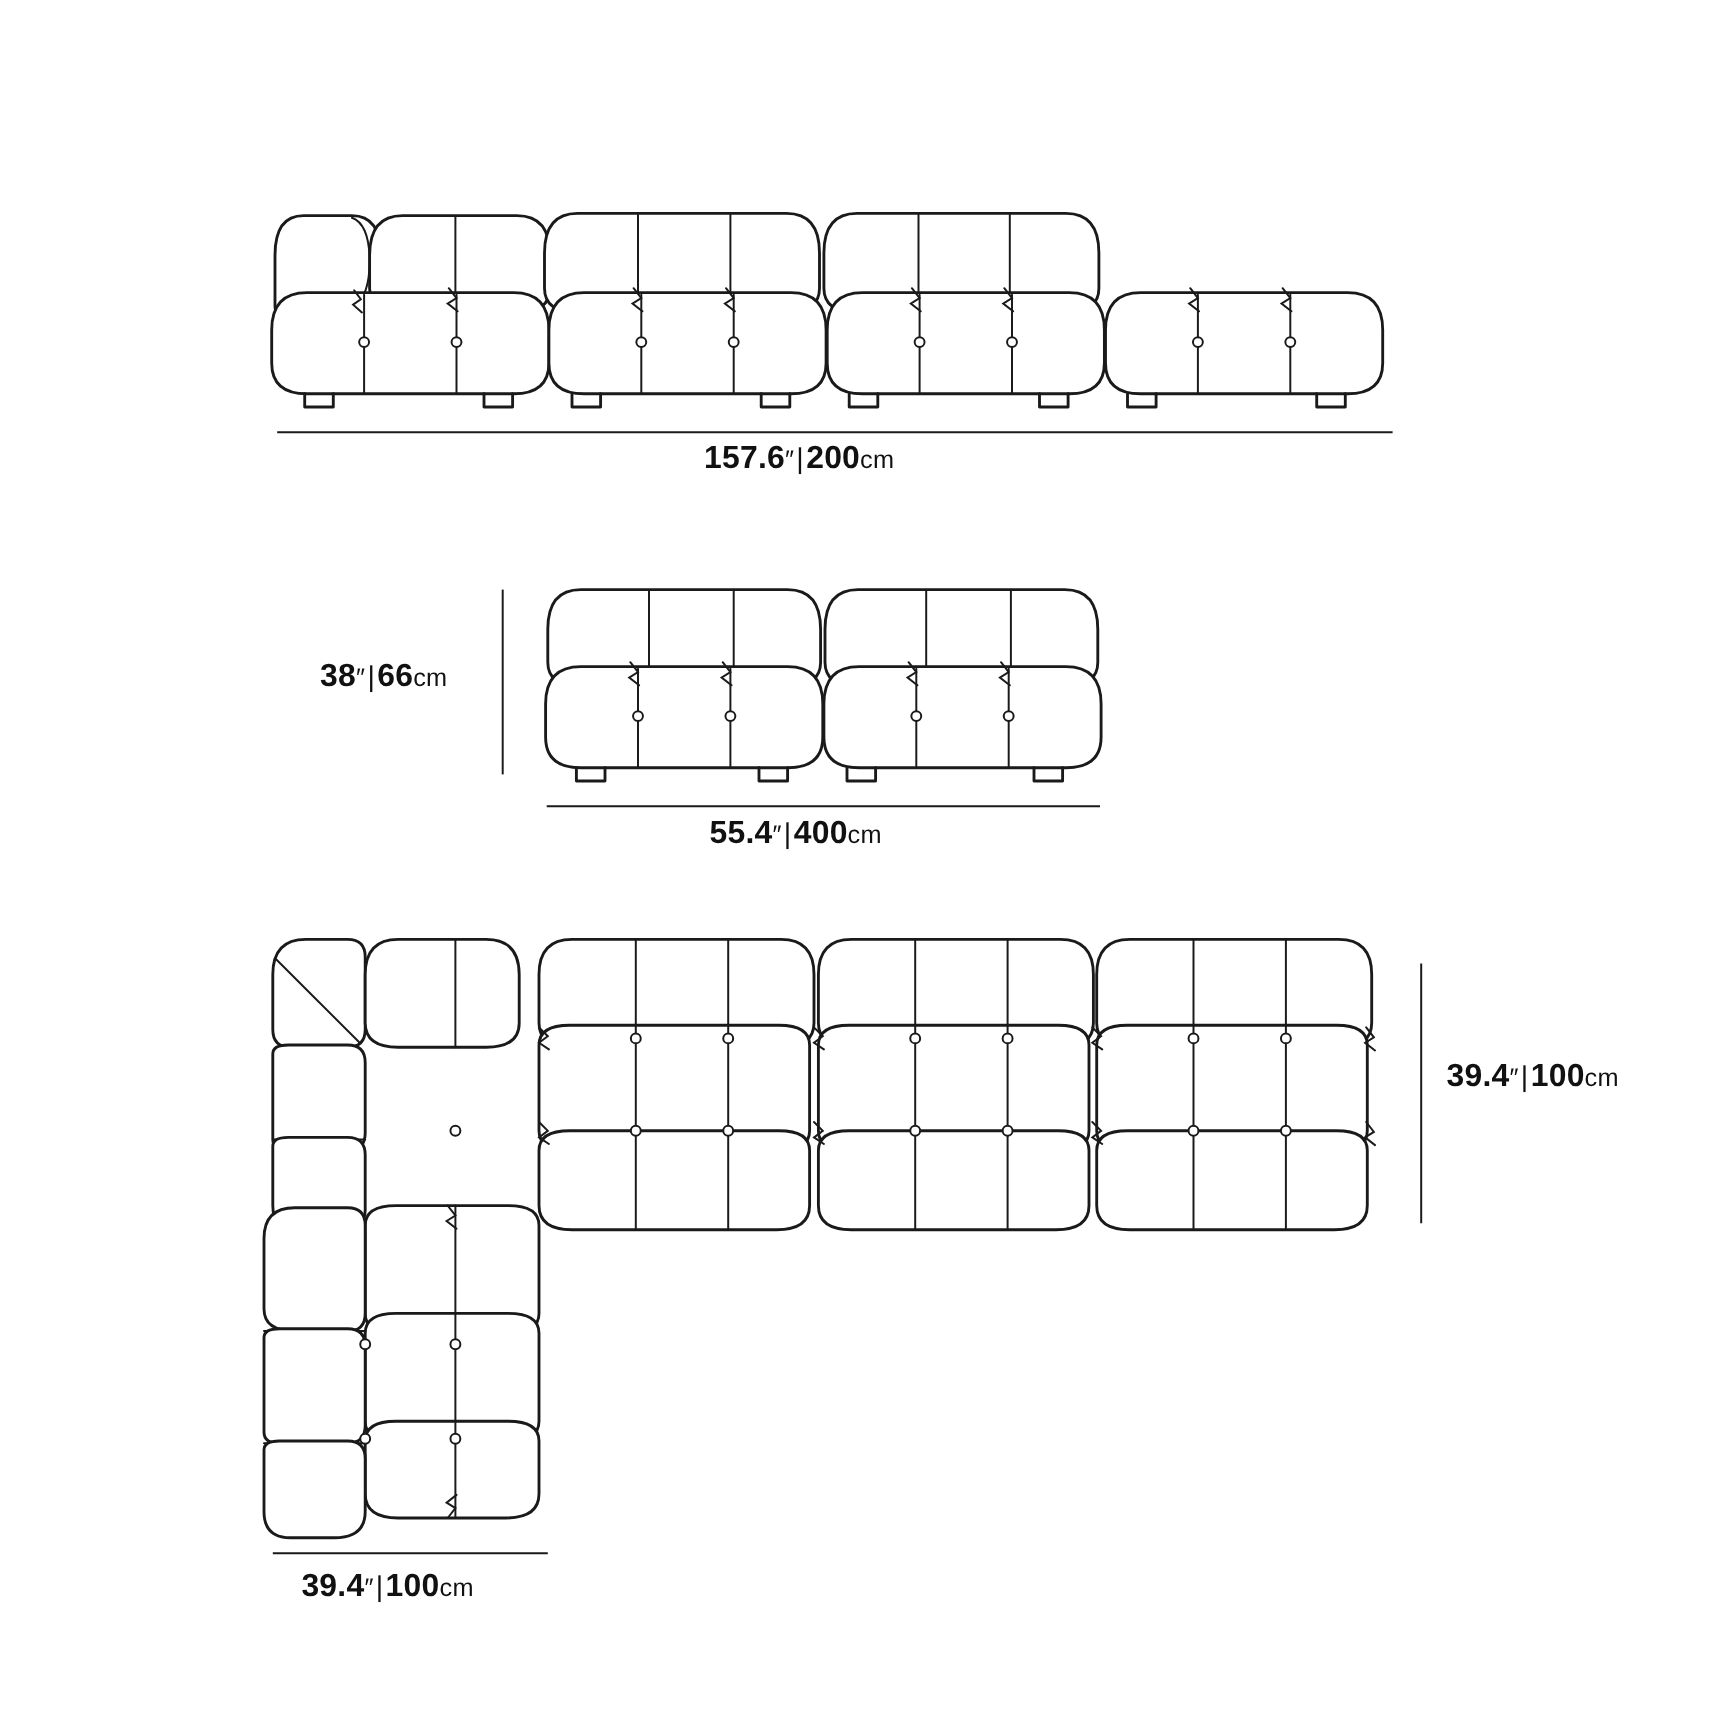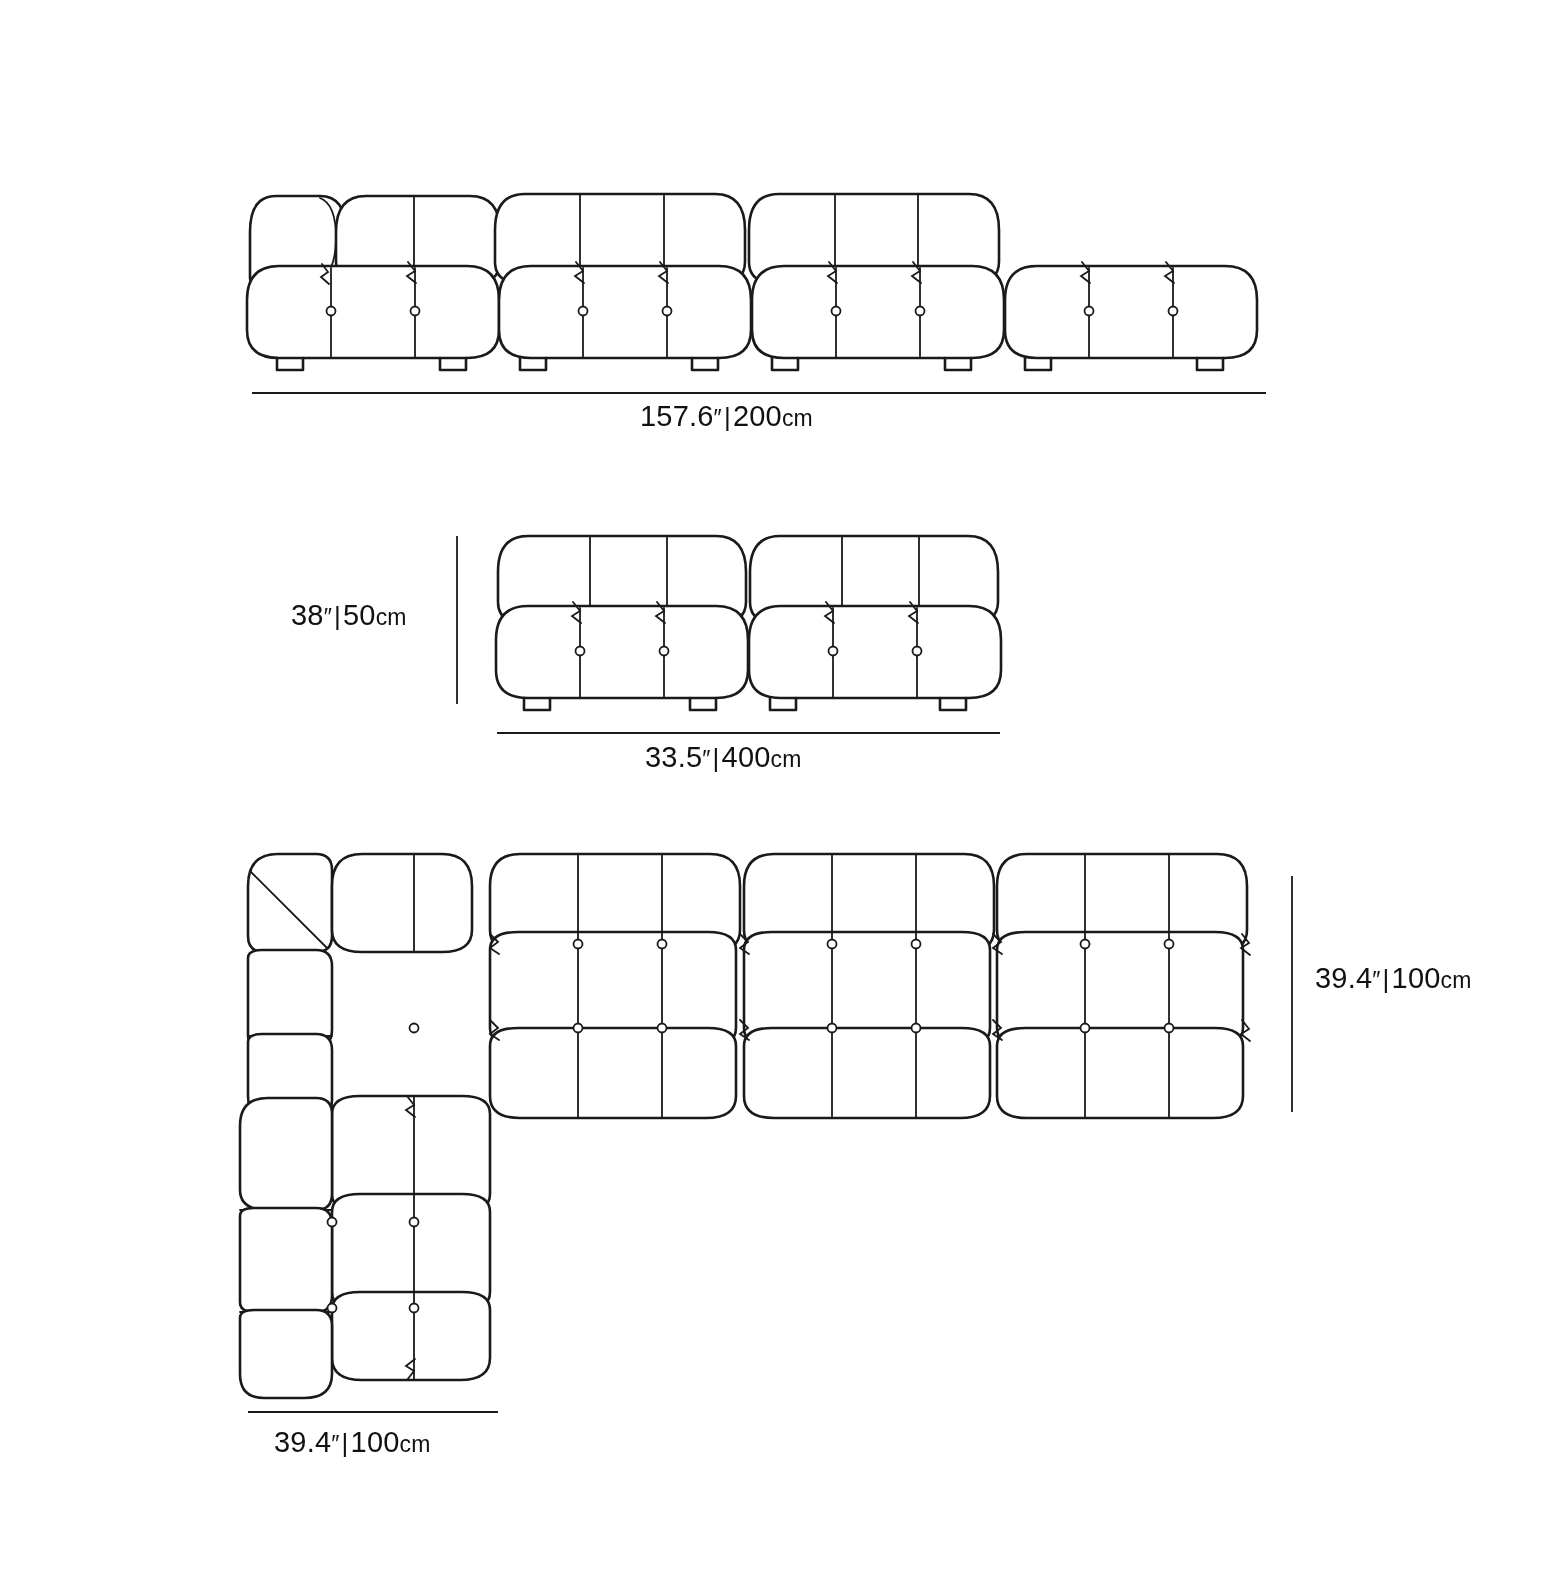--- a/index.html
+++ b/index.html
@@ -27,21 +27,21 @@
     height: 1570px;
   }
   .dim-label {
     position: absolute;
     white-space: nowrap;
     font-size: 27px;
     letter-spacing: 0.2px;
     color: #111111;
   }
   .dim-label .num {
-    font-weight: normal;
+    font-weight: bold;
     font-size: 29px;
   }
   .dim-label .unit {
     font-weight: normal;
     font-size: 23px;
   }
   .dim-label .sep {
     font-weight: normal;
     font-size: 26px;
     padding: 0 2px;
@@ -248,25 +248,25 @@
       <path class="dimline" d="M1292,876 L1292,1112"></path>
       <path class="dimline" d="M248,1412 L498,1412"></path>
     </g>
   </svg>
 
   <div class="dim-label" id="w-front">
     <span class="num">157.6</span><span class="unit">″</span><span class="sep">|</span><span class="num">200</span><span class="unit">cm</span>
   </div>
 
   <div class="dim-label" id="h-side">
-    <span class="num">38</span><span class="unit">″</span><span class="sep">|</span><span class="num">50</span><span class="unit">cm</span>
+    <span class="num">38</span><span class="unit">″</span><span class="sep">|</span><span class="num">66</span><span class="unit">cm</span>
   </div>
 
   <div class="dim-label" id="w-side">
-    <span class="num">33.5</span><span class="unit">″</span><span class="sep">|</span><span class="num">400</span><span class="unit">cm</span>
+    <span class="num">55.4</span><span class="unit">″</span><span class="sep">|</span><span class="num">400</span><span class="unit">cm</span>
   </div>
 
   <div class="dim-label" id="d-plan">
     <span class="num">39.4</span><span class="unit">″</span><span class="sep">|</span><span class="num">100</span><span class="unit">cm</span>
   </div>
 
   <div class="dim-label" id="w-plan">
     <span class="num">39.4</span><span class="unit">″</span><span class="sep">|</span><span class="num">100</span><span class="unit">cm</span>
   </div>
 

